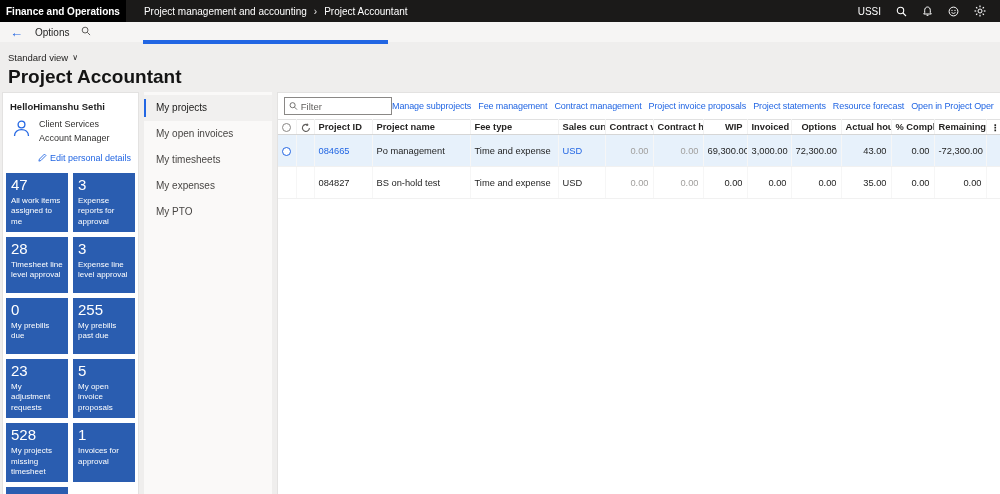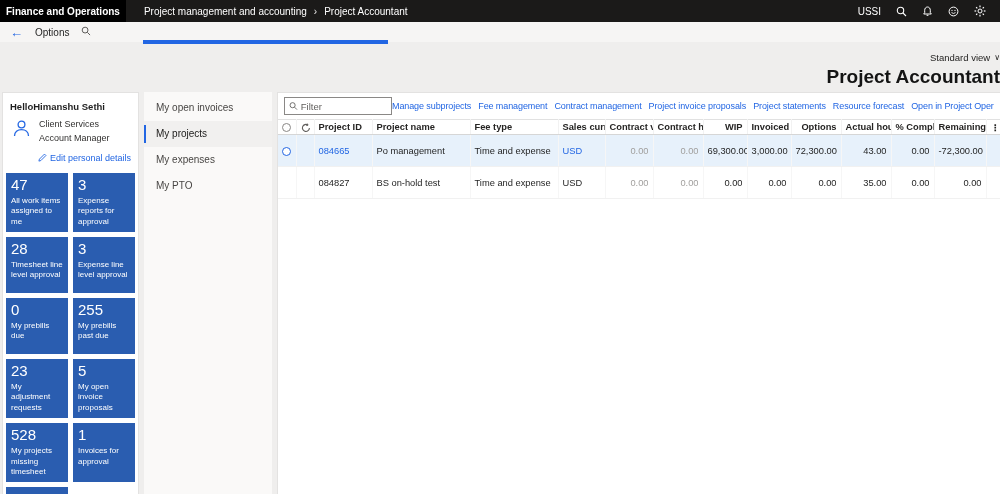--- a/index.html
+++ b/index.html
@@ -16,21 +16,21 @@
   .topbar-right .co { font-size:10px; }
   .tb-icon svg { display:block; }
 
   
   .commandbar { height:20px; background:#f6f5f4; display:flex; align-items:center; gap:12px; padding:0 10px; font-size:10px; }
   .back-arrow { color:#2266E3; font-size:13px; line-height:1; cursor:pointer; }
   .options-label { color:#1f1f1f; cursor:pointer; }
   .accent-strip { position:absolute; left:143px; top:40px; width:245px; height:4px; background:#2266E3; }
 
   
-  .page-header { padding:5px 0 4px 8px; background:#efeeed;text-align:right; }
+  .page-header { padding:5px 8px 4px 8px; background:#efeeed; }
   .view-selector { font-size:9.5px; color:#252423; display:inline-flex; gap:4px; align-items:center; cursor:pointer; }
   .view-selector .chev { font-size:8px; color:#252423; }
   h1.page-title { font-size:19px; font-weight:700; color:#141414; margin-top:1px; }
 
   
   .content { display:flex; align-items:stretch; height:412px; padding-left:2px; gap:5px; overflow:hidden; }
 
   
   .summary { width:137px; background:#fff; border:1px solid #e3e2e1; padding:3px; overflow:hidden; display:flex; flex-direction:column; gap:5px; flex:none; }
   .profile-card { padding:3px 3px 5px; }
@@ -210,22 +210,23 @@
             <div class="tile-label">Invoices for approval</div>
           </div>
         <div class="tile">
             <div class="tile-count">0</div>
             <div class="tile-label"></div>
           </div>
       </div>
     </aside>
 
     <nav class="tab-list">
+      <div class="tab selected">My projects</div>
       <div class="tab">My open invoices</div>
-      <div class="tab selected">My projects</div>
+      <div class="tab">My timesheets</div>
       <div class="tab">My expenses</div>
       <div class="tab">My PTO</div>
     </nav>
 
     <section class="grid-panel">
       <div class="grid-toolbar">
         <div class="filter-box">
           <svg width="10" height="10" viewBox="0 0 11 11">
               <circle cx="4.5" cy="4.5" r="3.2" fill="none" stroke="#605e5c" stroke-width="1.1"></circle>
               <line x1="7" y1="7" x2="10" y2="10" stroke="#605e5c" stroke-width="1.1"></line>

